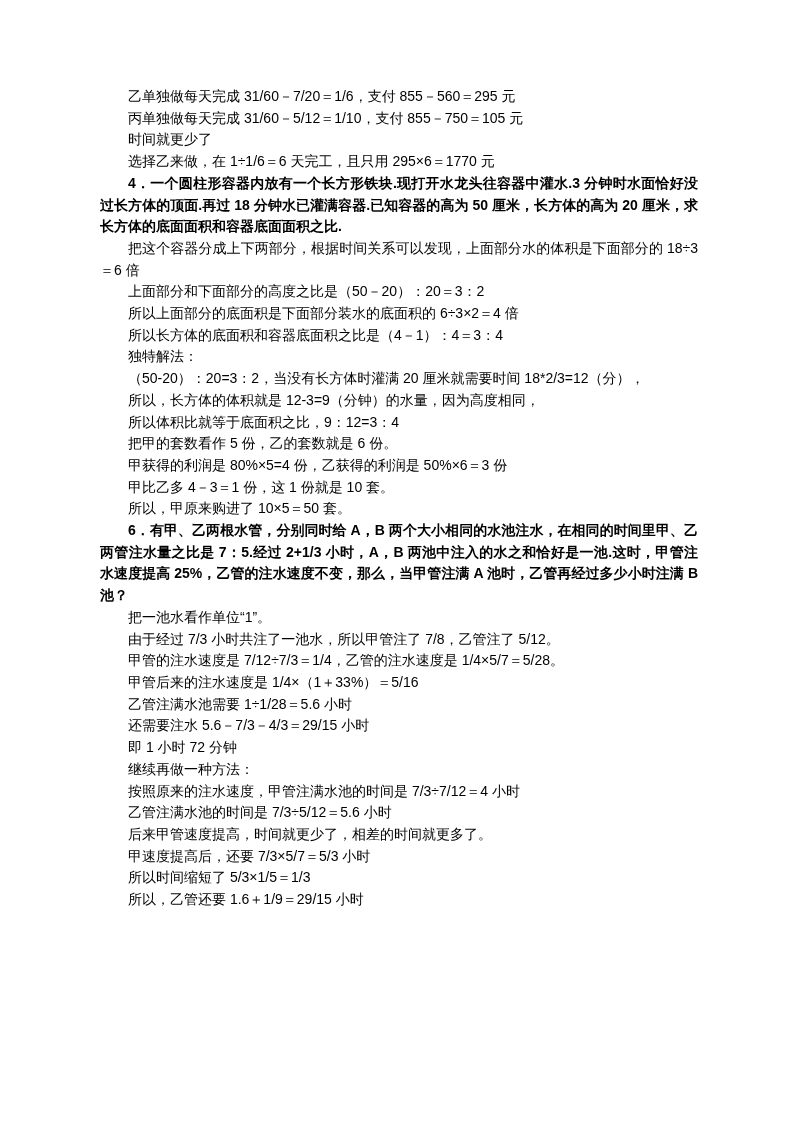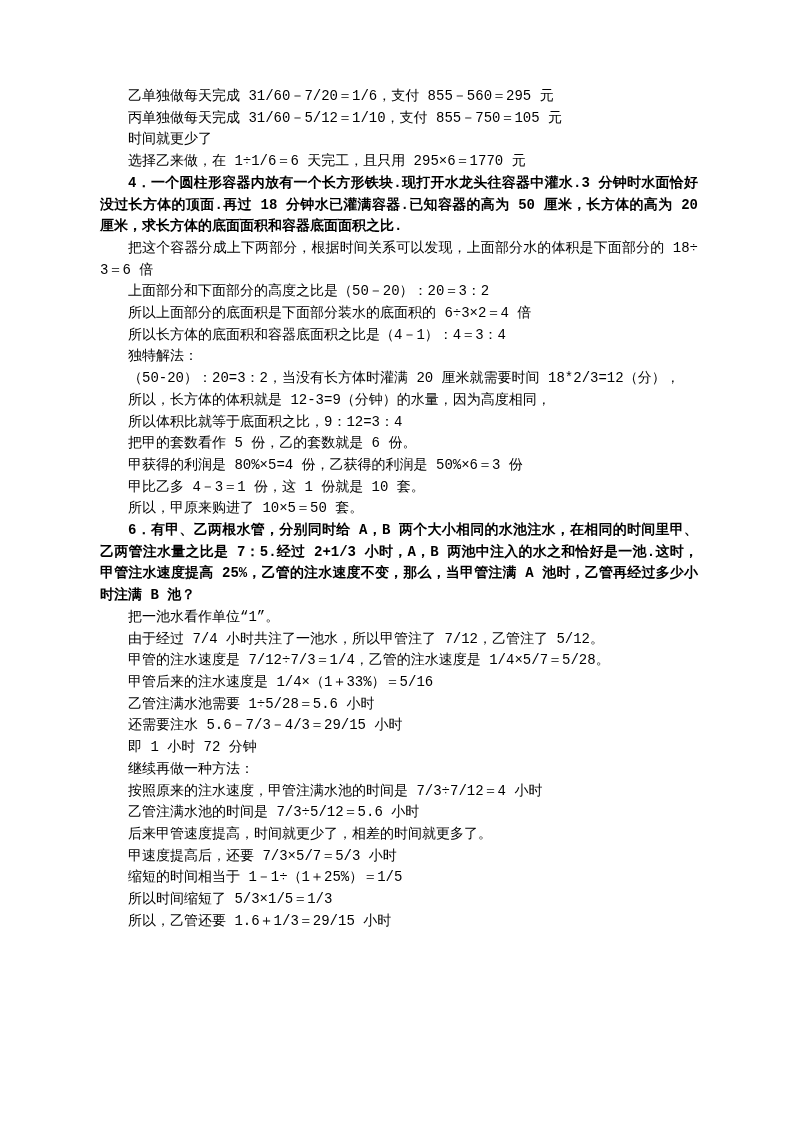--- a/index.html
+++ b/index.html
@@ -6,21 +6,21 @@
     margin: 0;
     padding: 0;
     background: #ffffff;
   }
   .page {
     position: relative;
     width: 793px;
     height: 1122px;
     background: #ffffff;
     overflow: hidden;
-    font-family: Liberation Mono, monospace;
+    font-family: Liberation Sans, sans-serif;
     color: #000000;
   }
   .content {
     position: absolute;
     left: 100px;
     top: 86px;
     width: 598px;
     font-size: 14px;
     line-height: 21.7px;
     text-align: justify;
@@ -52,28 +52,27 @@
       <p class="para">独特解法：</p>
       <p class="para">（50-20）：20=3：2，当没有长方体时灌满 20 厘米就需要时间 18*2/3=12（分），</p>
       <p class="para">所以，长方体的体积就是 12-3=9（分钟）的水量，因为高度相同，</p>
       <p class="para">所以体积比就等于底面积之比，9：12=3：4</p>
       <p class="para">把甲的套数看作 5 份，乙的套数就是 6 份。</p>
       <p class="para">甲获得的利润是 80%×5=4 份，乙获得的利润是 50%×6＝3 份</p>
       <p class="para">甲比乙多 4－3＝1 份，这 1 份就是 10 套。</p>
       <p class="para">所以，甲原来购进了 10×5＝50 套。</p>
       <p class="para bold">6．有甲、乙两根水管，分别同时给 A，B 两个大小相同的水池注水，在相同的时间里甲、乙两管注水量之比是 7：5.经过 2+1/3 小时，A，B 两池中注入的水之和恰好是一池.这时，甲管注水速度提高 25%，乙管的注水速度不变，那么，当甲管注满 A 池时，乙管再经过多少小时注满 B 池？</p>
       <p class="para">把一池水看作单位“1”。</p>
-      <p class="para">由于经过 7/4 小时共注了一池水，所以甲管注了 7/12，乙管注了 5/12。</p>
+      <p class="para">由于经过 7/3 小时共注了一池水，所以甲管注了 7/8，乙管注了 5/12。</p>
       <p class="para">甲管的注水速度是 7/12÷7/3＝1/4，乙管的注水速度是 1/4×5/7＝5/28。</p>
       <p class="para">甲管后来的注水速度是 1/4×（1＋33%）＝5/16</p>
-      <p class="para">乙管注满水池需要 1÷5/28＝5.6 小时</p>
+      <p class="para">乙管注满水池需要 1÷1/28＝5.6 小时</p>
       <p class="para">还需要注水 5.6－7/3－4/3＝29/15 小时</p>
       <p class="para">即 1 小时 72 分钟</p>
       <p class="para">继续再做一种方法：</p>
       <p class="para">按照原来的注水速度，甲管注满水池的时间是 7/3÷7/12＝4 小时</p>
       <p class="para">乙管注满水池的时间是 7/3÷5/12＝5.6 小时</p>
       <p class="para">后来甲管速度提高，时间就更少了，相差的时间就更多了。</p>
       <p class="para">甲速度提高后，还要 7/3×5/7＝5/3 小时</p>
-      <p class="para">缩短的时间相当于 1－1÷（1＋25%）＝1/5</p>
       <p class="para">所以时间缩短了 5/3×1/5＝1/3</p>
-      <p class="para">所以，乙管还要 1.6＋1/3＝29/15 小时</p>
+      <p class="para">所以，乙管还要 1.6＋1/9＝29/15 小时</p>
     </div>
 </div>
 
 </body></html>

